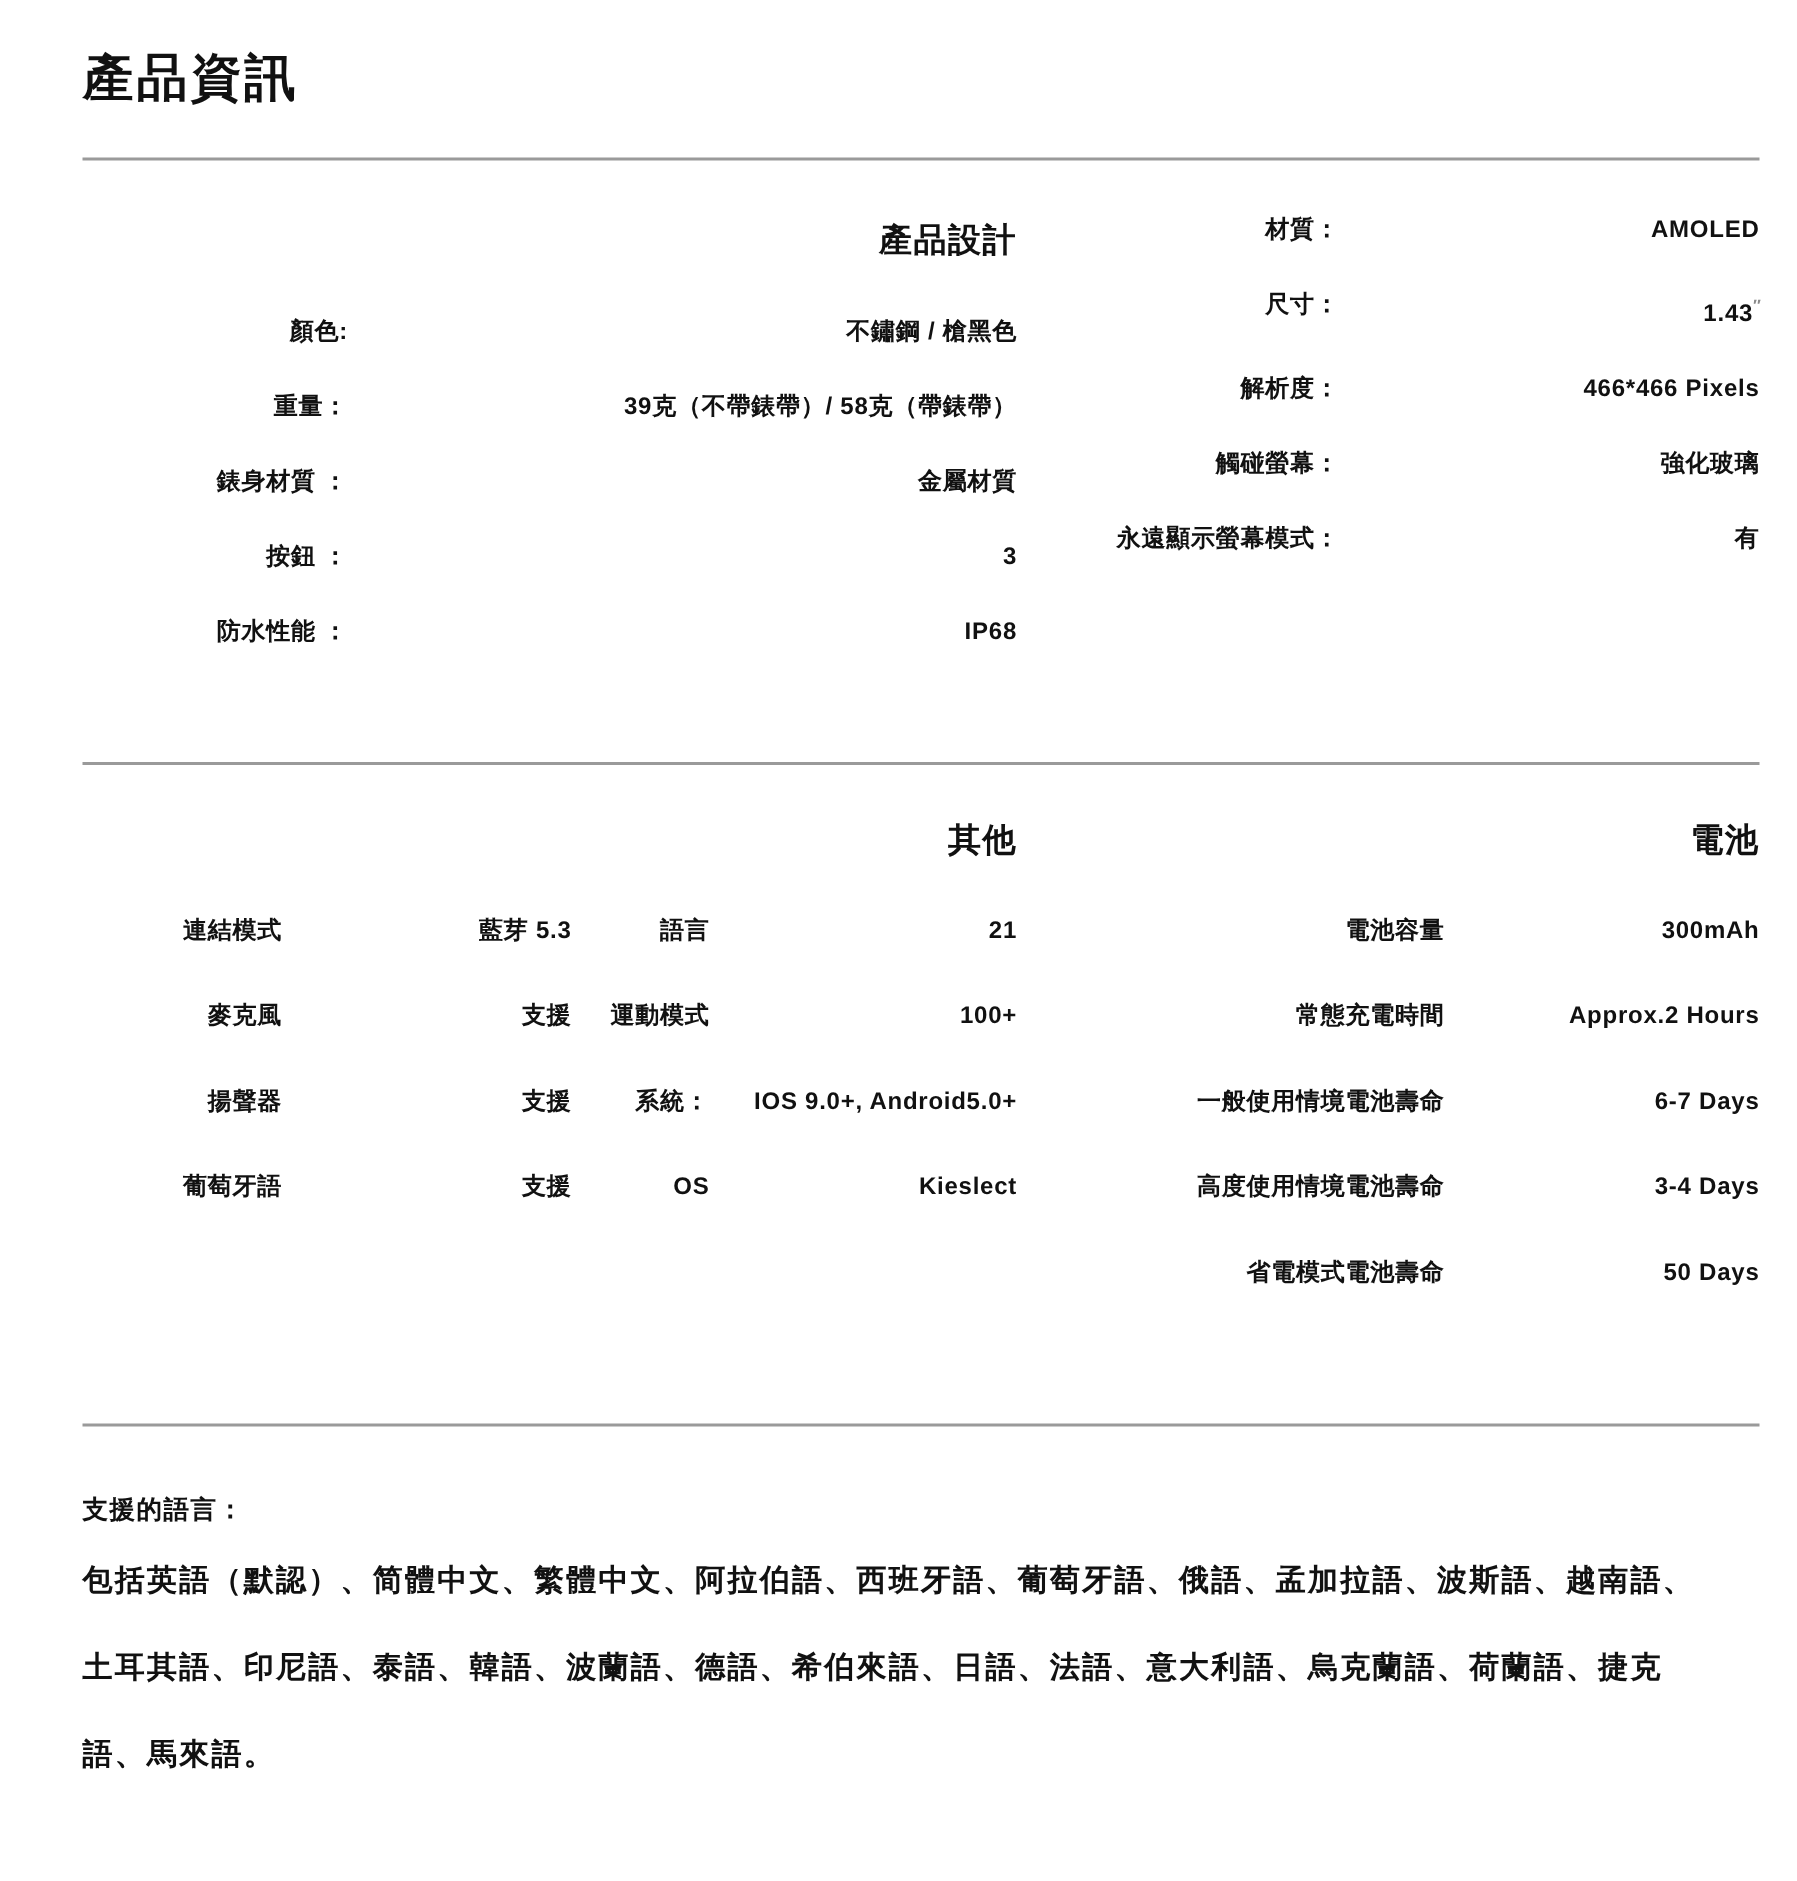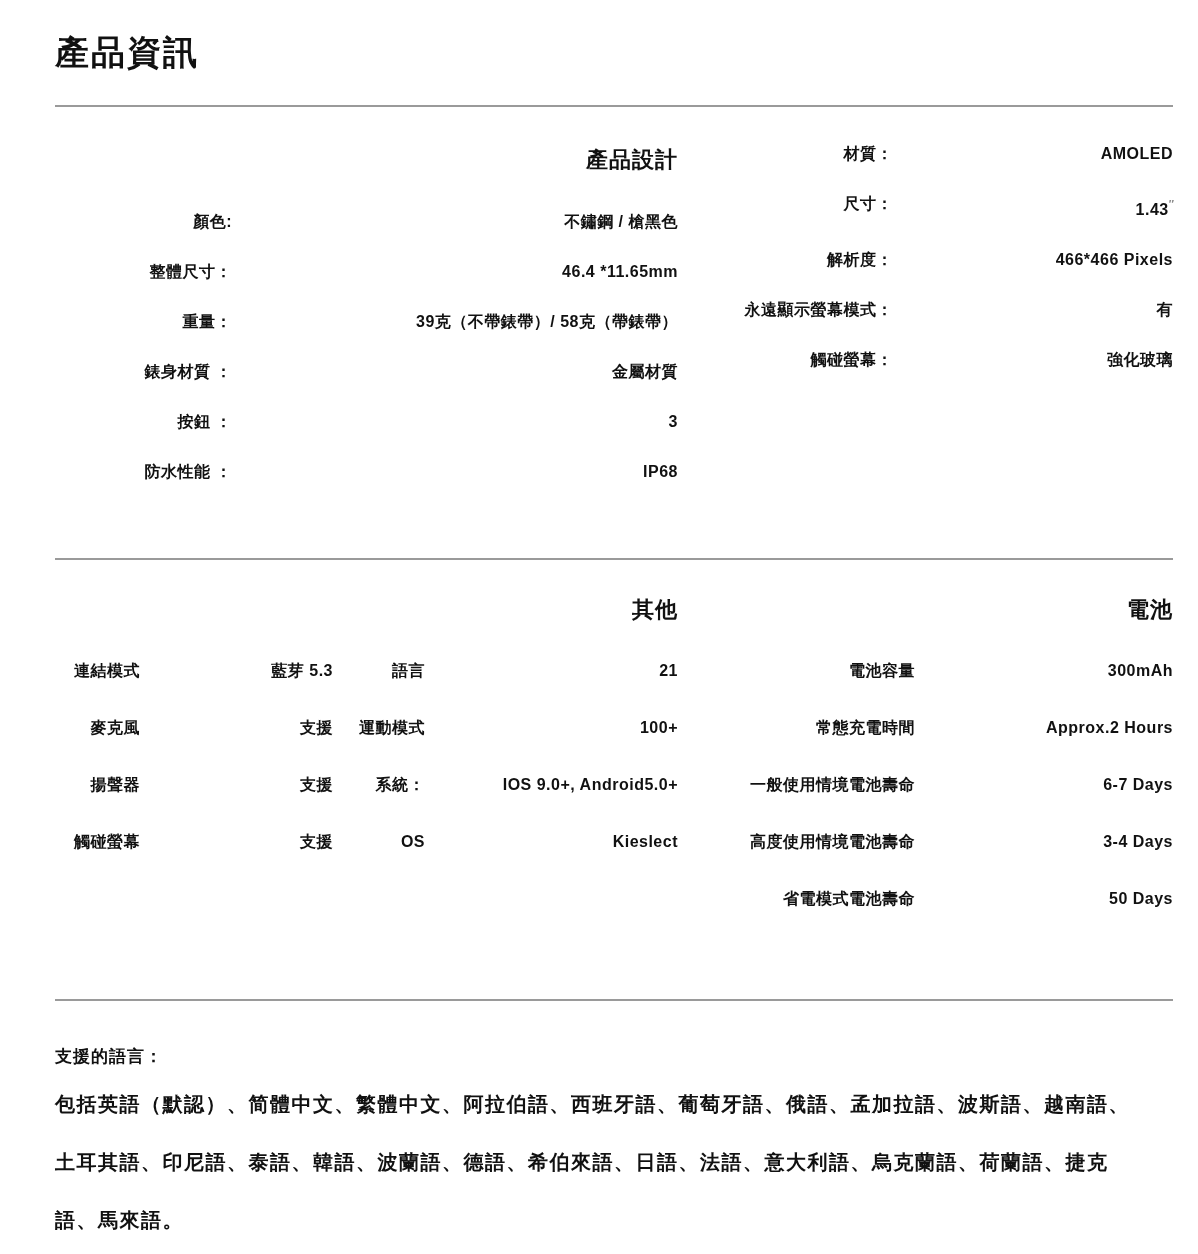--- a/index.html
+++ b/index.html
@@ -58,20 +58,21 @@
     letter-spacing: -1px;
   }
 
   .other-rows, .bat-rows { margin-top: 35px; }
   .other-row, .bat-row {
     display: flex;
     font-size: 16px;
     line-height: 22px;
     margin-bottom: 35px;
     letter-spacing: 0.5px;
+    margin-left: 48px;
   }
   .o-l1 { width: 85px;  flex: none; }
   .o-v1 { width: 193px; flex: none; }
   .o-l2 { width: 92px;  flex: none; }
   .o-v2 { flex: 1; min-width: 0; }
   .o-v2.indent { padding-left: 28px; }
 
   .bat-label { width: 237px; flex: none; }
   .bat-value { flex: 1; min-width: 0; }
 
@@ -102,24 +103,20 @@
 
   <div class="cols cols-1">
     <div class="col-left design">
       <h2 class="section-title">產品設計</h2>
       <div class="spec-rows">
         <div class="spec-row">
           <span class="spec-label">顏色:</span>
           <span class="spec-value">不鏽鋼 / 槍黑色</span>
         </div>
         <div class="spec-row">
-          <span class="spec-label">整體尺寸：</span>
-          <span class="spec-value">46.4 *11.65mm</span>
-        </div>
-        <div class="spec-row">
           <span class="spec-label">重量：</span>
           <span class="spec-value">39克（不帶錶帶）/ 58克（帶錶帶）</span>
         </div>
         <div class="spec-row">
           <span class="spec-label">錶身材質 ：</span>
           <span class="spec-value">金屬材質</span>
         </div>
         <div class="spec-row">
           <span class="spec-label">按鈕 ：</span>
           <span class="spec-value">3</span>
@@ -139,26 +136,26 @@
         </div>
         <div class="spec-row">
           <span class="spec-label">尺寸：</span>
           <span class="spec-value"><span>1.43</span><span class="suffix">″</span></span>
         </div>
         <div class="spec-row">
           <span class="spec-label">解析度：</span>
           <span class="spec-value">466*466 Pixels</span>
         </div>
         <div class="spec-row">
+          <span class="spec-label">觸碰螢幕：</span>
+          <span class="spec-value">強化玻璃</span>
+        </div>
+        <div class="spec-row">
           <span class="spec-label">永遠顯示螢幕模式：</span>
           <span class="spec-value">有</span>
-        </div>
-        <div class="spec-row">
-          <span class="spec-label">觸碰螢幕：</span>
-          <span class="spec-value">強化玻璃</span>
         </div>
       </div>
     </div>
   </div>
 
   <div class="divider divider-2"></div>
 
   <div class="cols cols-2">
     <div class="col-left other">
       <h2 class="section-title">其他</h2>
@@ -175,21 +172,21 @@
           <span class="o-l2">運動模式</span>
           <span class="o-v2">100+</span>
         </div>
         <div class="other-row">
           <span class="o-l1">揚聲器</span>
           <span class="o-v1">支援</span>
           <span class="o-l2">系統：</span>
           <span class="o-v2">IOS 9.0+, Android5.0+</span>
         </div>
         <div class="other-row">
-          <span class="o-l1">觸碰螢幕</span>
+          <span class="o-l1">葡萄牙語</span>
           <span class="o-v1">支援</span>
           <span class="o-l2">OS</span>
           <span class="o-v2 indent">Kieslect</span>
         </div>
       </div>
     </div>
 
     <div class="col-right battery">
       <h2 class="section-title">電池</h2>
       <div class="bat-rows">

